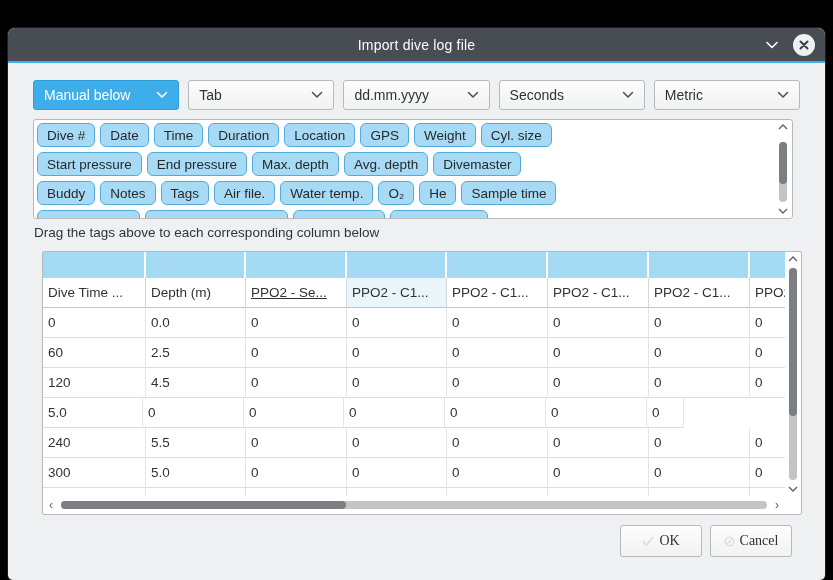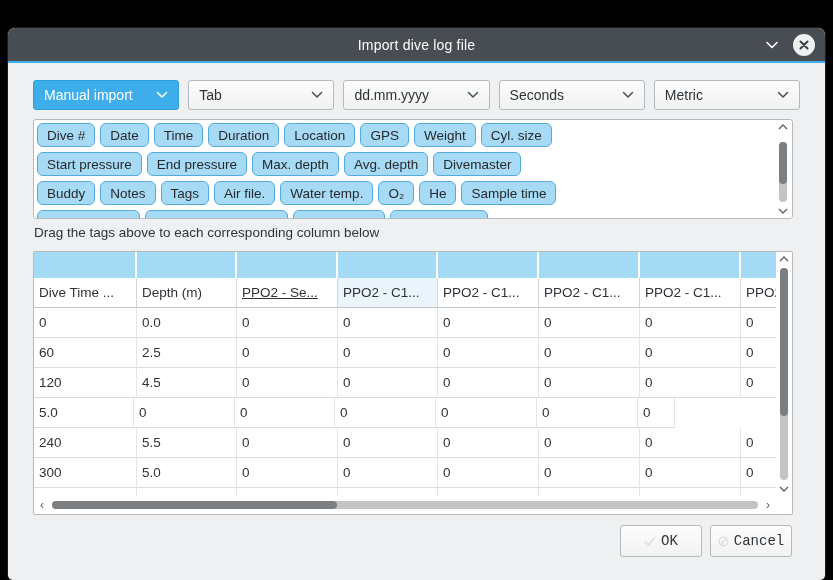--- a/index.html
+++ b/index.html
@@ -62,21 +62,21 @@
   .vsb .chev{position:absolute;left:0;width:14px;height:10px;display:flex;align-items:center;justify-content:center;}
   .sb-pill{position:absolute;left:3px;width:8px;border-radius:4px;}
   .hsb{position:absolute;height:16px;}
   .hsb .chev{position:absolute;top:0;width:12px;height:16px;display:flex;align-items:center;justify-content:center;font-size:12px;color:#5f6366;}
   .hsb .track{position:absolute;top:4px;height:8px;border-radius:4px;background:var(--scroll-light);}
   .hsb .thumb{position:absolute;top:4px;height:8px;border-radius:4px;background:var(--scroll-dark);}
   
   .hint{position:absolute;left:26px;top:197px;font-size:13.5px;color:var(--text);}
   
   .tablebox{
-    position:absolute;left:25px;top:223px;width:760px;height:264px;
+    position:absolute;left:34px;top:223px;width:760px;height:264px;
     background:#fff;border:1px solid var(--border);border-radius:2px;
     box-sizing:border-box;overflow:hidden;
   }
   .tgrid{position:absolute;left:0;top:0;right:16px;bottom:18px;overflow:hidden;}
   .trow{display:flex;}
   .drop-row .cell{
     height:26px;background:var(--blue-row);border-right:2px solid #fff;box-sizing:border-box;
   }
   .head-row .cell{
     height:30px;background:#fff;border-right:1px solid #d4d7d9;border-bottom:1px solid #c3c6c8;
@@ -91,21 +91,21 @@
   }
   .partial-row .cell{
     height:8px;background:#fff;border-right:1px solid #e3e5e7;box-sizing:border-box;
   }
   
   .btnrow{position:absolute;right:33px;top:497px;display:flex;gap:8px;}
   .pushbtn{
     width:82px;height:32px;border:1px solid var(--border);border-radius:3px;
     background:linear-gradient(#fdfdfd,#f1f2f2);font-size:14px;color:var(--text);
     display:flex;align-items:center;justify-content:center;gap:5px;cursor:pointer;
-    font-family:Liberation Mono, monospace;
+    font-family:Liberation Serif, serif;
   }
   .ghost-ic{opacity:.28;display:flex;}
 </style>
 </head>
 <body style="--bg: #eff0f1; --titlebar: #474d53; --accent: #3daee9; --border: #b7babc; --text: #2f3338; --tag-fill: #a7dbf5; --tag-border: #55aadc; --blue-row: #a5daf5; --hl-col: #e9f4fb; --scroll-dark: #7b7f82; --scroll-light: #c2c4c6;">
 
 <div class="window">
 
   <div class="titlebar">
     <span class="title">Import dive log file</span>
@@ -120,21 +120,21 @@
           <svg width="10" height="10" viewBox="0 0 10 10">
               <path d="M1.5 1.5 L8.5 8.5 M8.5 1.5 L1.5 8.5" stroke="#3a4045" stroke-width="2" stroke-linecap="round"></path>
             </svg>
         </span>
       </button>
     </span>
   </div>
 
   <div class="combo-row" id="comboRow">
       <div class="combo accent">
-        <span class="lbl">Manual import</span>
+        <span class="lbl">Manual below</span>
         <span style="display: flex;">
           <svg width="12" height="8" viewBox="0 0 12 8">
             <polyline points="1.5,1.5 6,6 10.5,1.5" fill="none" stroke="#4a4f54" stroke-width="1.5" stroke-linecap="round" stroke-linejoin="round"></polyline>
           </svg>
         </span>
       </div>
       <div class="combo">
         <span class="lbl">Tab</span>
         <span style="display: flex;">
           <svg width="12" height="8" viewBox="0 0 12 8">

